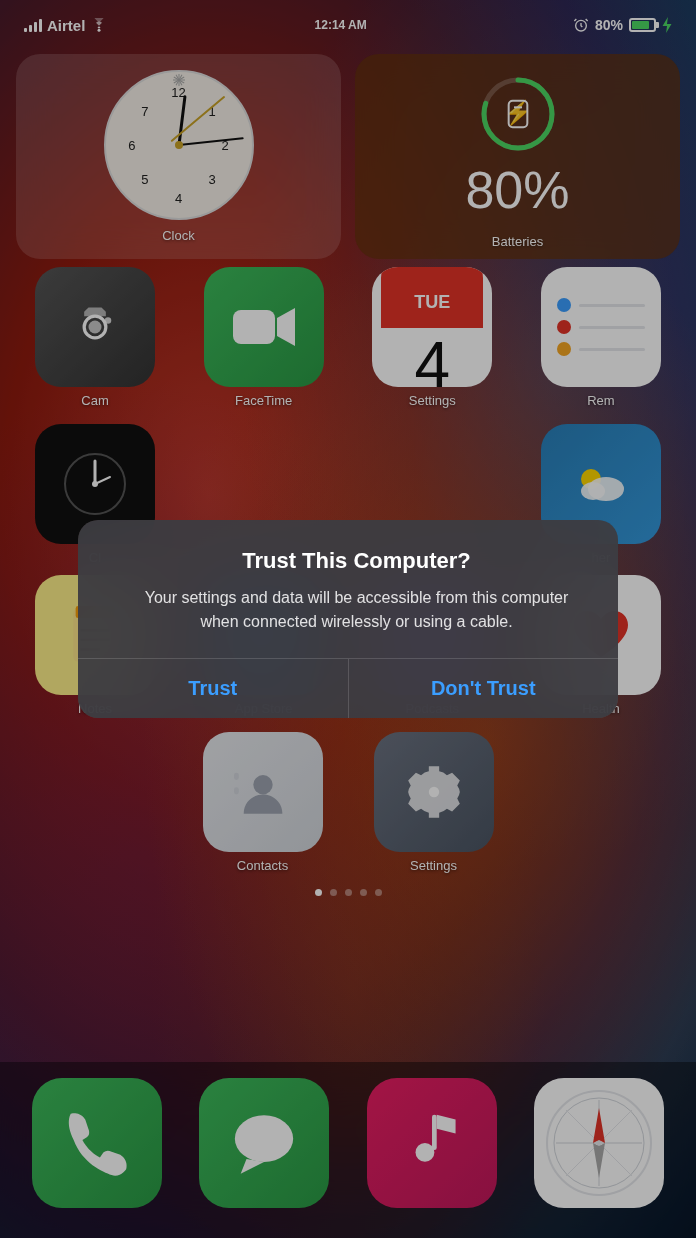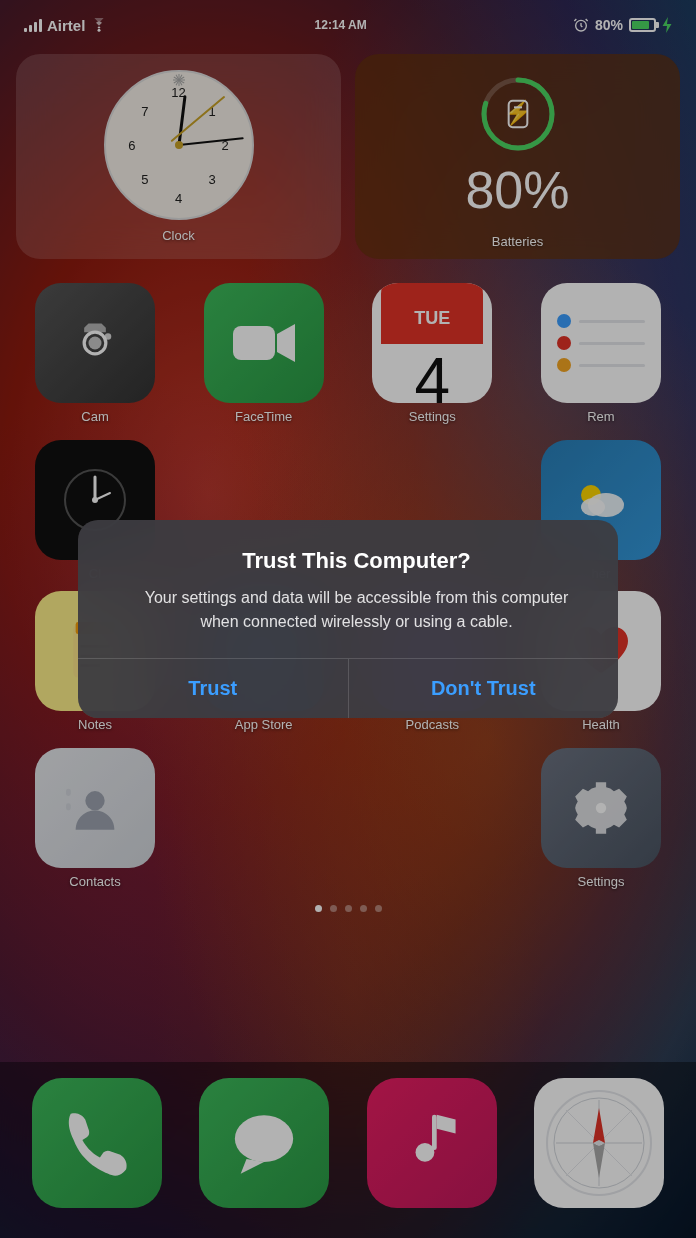--- a/index.html
+++ b/index.html
@@ -104,21 +104,21 @@
     .home-content {
       position: relative;
       z-index: 5;
       padding: 10px 16px 0;
     }
 
     
     .widget-row {
       display: flex;
       gap: 14px;
-      margin-bottom: 24px;
+      margin-bottom: 8px;
     }
 
     
     .clock-widget {
       flex: 1;
       background: rgba(255,255,255,0.15);
       backdrop-filter: blur(20px);
       border-radius: 24px;
       padding: 16px;
       display: flex;
@@ -636,21 +636,21 @@
       <div class="app-icon health-bg">
         <svg width="62" height="56" viewBox="0 0 62 56" fill="none">
           <path d="M31 50 C31 50 4 34 4 18 C4 10 10 4 18 4 C24 4 28 8 31 12 C34 8 38 4 44 4 C52 4 58 10 58 18 C58 34 31 50 31 50Z" fill="#e23327"></path>
         </svg>
       </div>
       <span class="app-name">Health</span>
     </div>
 
   </div>
 
-  <div class="app-row" style="justify-content:space-between;gap:21px;">
+  <div class="app-row" style="justify-content:center;gap:21px;">
 
     <div class="app-item">
       <div class="app-icon contacts-bg">
         <svg width="58" height="58" viewBox="0 0 48 48" fill="none">
           <circle cx="24" cy="18" r="8" fill="#9ca3af"></circle>
           <path d="M8 42 C8 32 16 26 24 26 C32 26 40 32 40 42" fill="#9ca3af"></path>
           <rect x="0" y="8" width="4" height="6" rx="2" fill="#d1d5db"></rect>
           <rect x="0" y="20" width="4" height="6" rx="2" fill="#d1d5db"></rect>
         </svg>
       </div>

